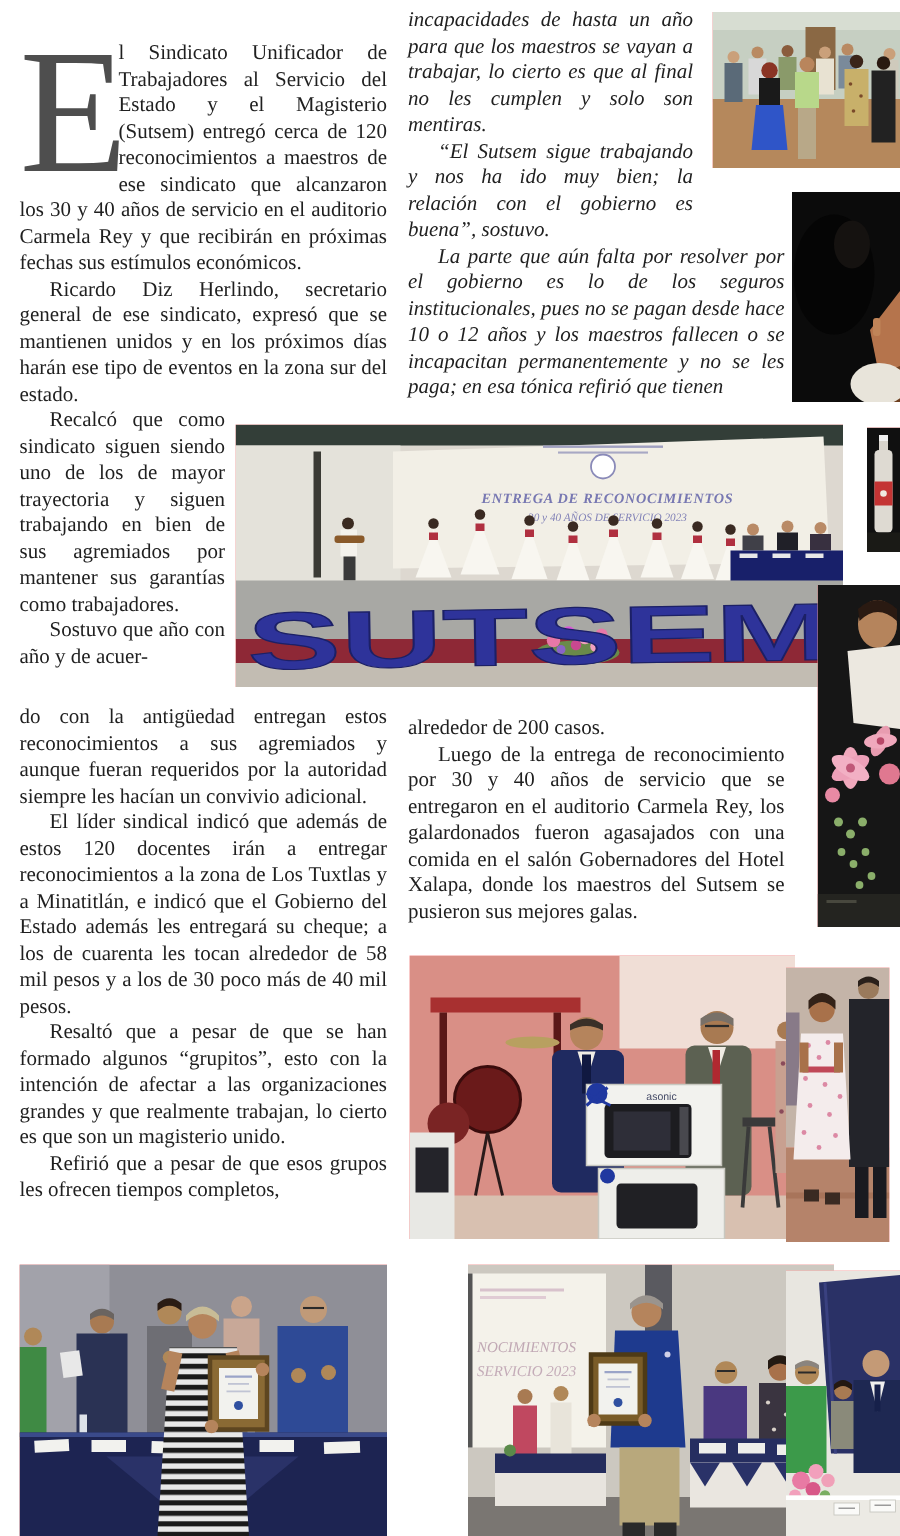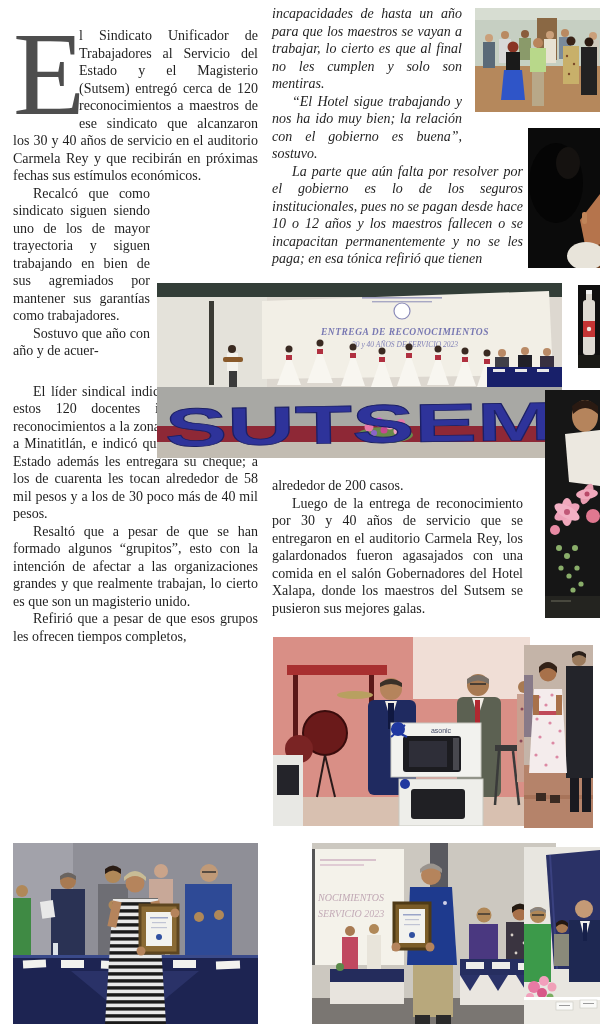--- a/index.html
+++ b/index.html
@@ -15,32 +15,34 @@
   .ph{position:absolute;overflow:hidden;background:#fca5a5;}
   .ph svg{display:block;width:100%;height:100%;}
 </style>
 </head>
 <body>
 
 <div class="page">
 
   <div class="col" style="left:13px;top:27px;width:245px;height:790px;overflow:hidden;">
     <p><span class="dropcap">E</span><span>l Sindicato Unificador de Trabajadores al Servicio del Estado y el Magisterio (Sutsem) entregó cerca de 120 reconocimientos a maestros de ese sindicato que alcanzaron los 30 y 40 años de servicio en el auditorio Carmela Rey y que recibirán en próximas fechas sus estímulos económicos.</span></p>
+    <p class="ind">Ricardo Diz Herlindo, secretario general de ese sindicato, expresó que se mantienen unidos y en los próximos días harán ese tipo de eventos en la zona sur del estado.</p>
     <div class="narrow-zone">
       <p class="ind">Recalcó que como sindicato siguen siendo uno de los de mayor trayectoria y siguen trabajando en bien de sus agremiados por mantener sus garantías como trabajadores.</p>
       <p class="ind">Sostuvo que año con año y de acuer-</p>
     </div>
+    <p>do con la antigüedad entregan estos reconocimientos a sus agremiados y aunque fueran requeridos por la autoridad siempre les hacían un convivio adicional.</p>
     <p class="ind">El líder sindical indicó que además de estos 120 docentes irán a entregar reconocimientos a la zona de Los Tuxtlas y a Minatitlán, e indicó que el Gobierno del Estado además les entregará su cheque; a los de cuarenta les tocan alrededor de 58 mil pesos y a los de 30 poco más de 40 mil pesos.</p>
     <p class="ind">Resaltó que a pesar de que se han formado algunos “grupitos”, esto con la intención de afectar a las organizaciones grandes y que realmente trabajan, lo cierto es que son un magisterio unido.</p>
     <p class="ind">Refirió que a pesar de que esos grupos les ofrecen tiempos completos,</p>
   </div>
 
   <div class="col" style="left:272px;top:5px;width:251px;font-style:italic;">
     <p class="w190">incapacidades de hasta un año para que los maestros se vayan a trabajar, lo cierto es que al final no les cumplen y solo son mentiras.</p>
-    <p class="w190 ind">“El Hotel sigue trabajando y nos ha ido muy bien; la relación con el gobierno es buena”, sostuvo.</p>
+    <p class="w190 ind">“El Sutsem sigue trabajando y nos ha ido muy bien; la relación con el gobierno es buena”, sostuvo.</p>
     <p class="ind">La parte que aún falta por resolver por el gobierno es lo de los seguros institucionales, pues no se pagan desde hace 10 o 12 años y los maestros fallecen o se incapacitan permanentemente y no se les paga; en esa tónica refirió que tienen</p>
   </div>
 
   <div class="col" style="left:272px;top:477px;width:251px;font-family:Liberation Serif, serif;">
     <p>alrededor de 200 casos.</p>
     <p class="ind">Luego de la entrega de reconocimiento por 30 y 40 años de servicio que se entregaron en el auditorio Carmela Rey, los galardonados fueron agasajados con una comida en el salón Gobernadores del Hotel Xalapa, donde los maestros del Sutsem se pusieron sus mejores galas.</p>
   </div>
 
   <div class="ph" style="left:475px;top:8px;width:125px;height:104px;">
     <svg viewBox="0 0 125 104" preserveAspectRatio="none">

